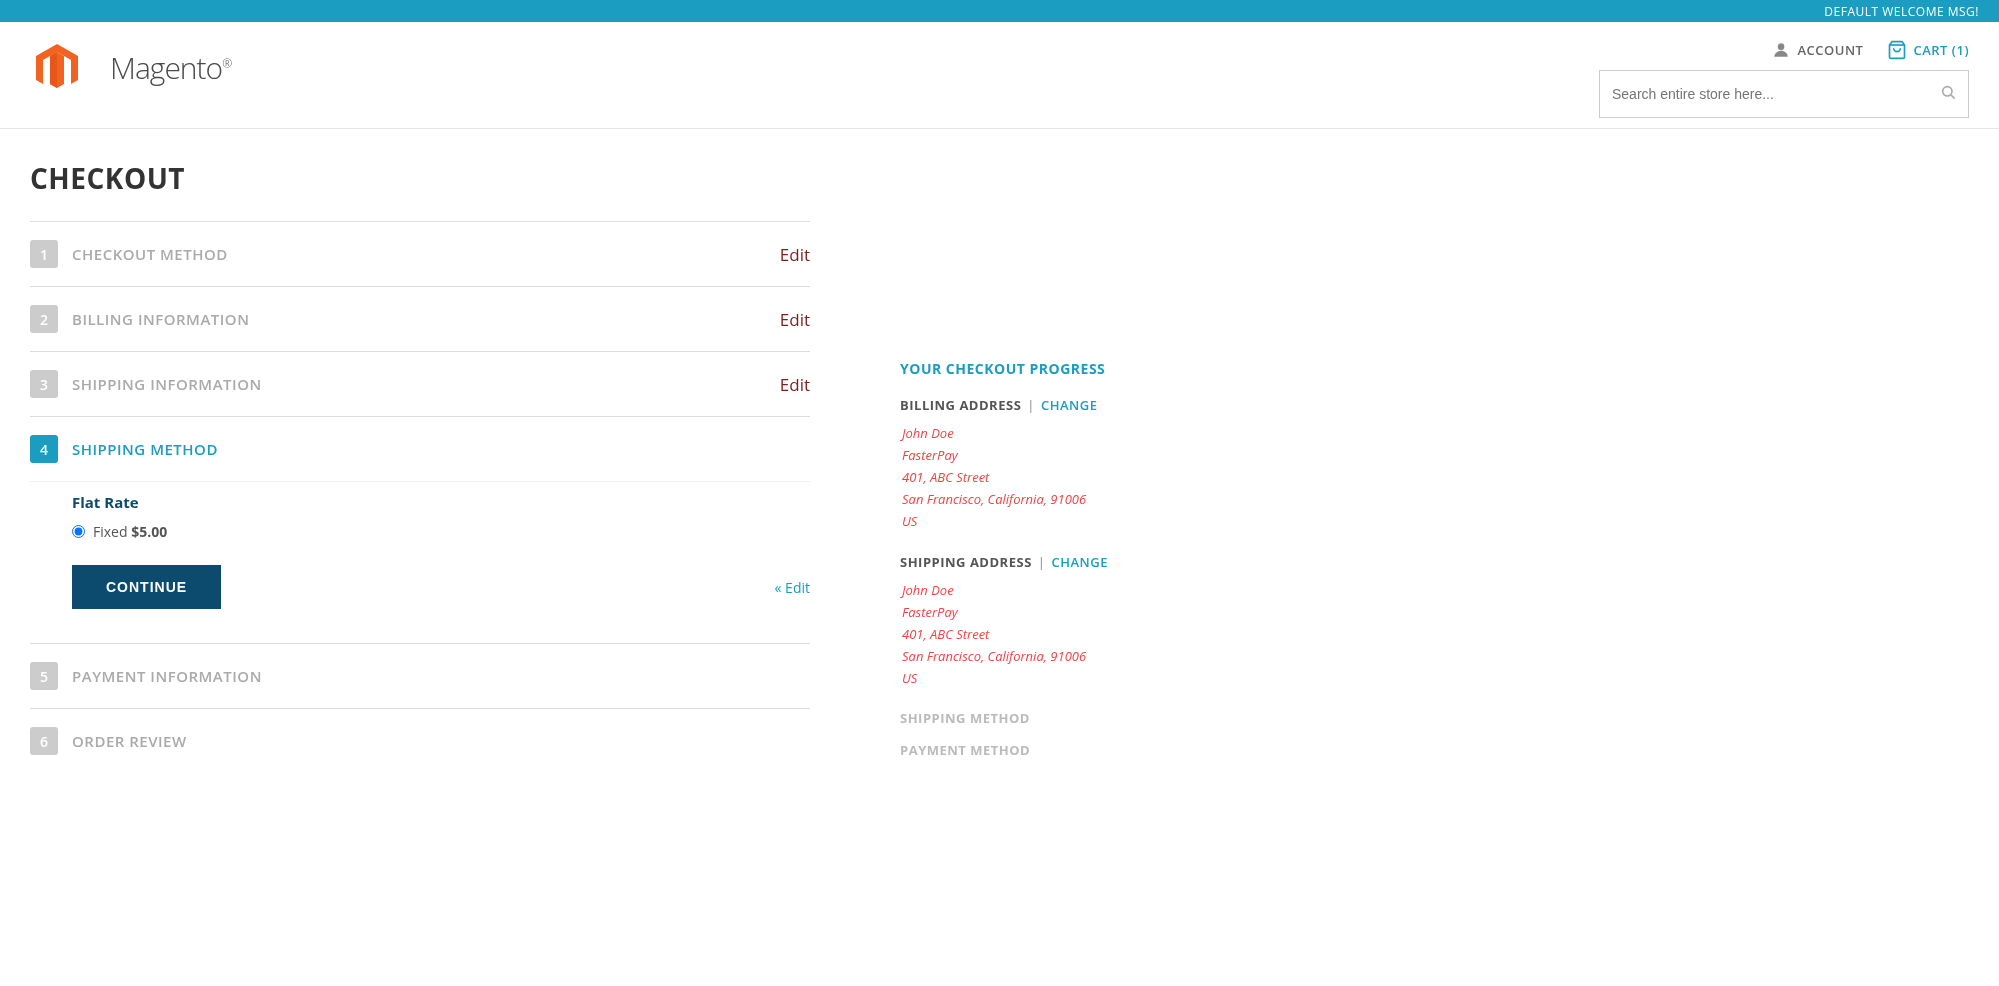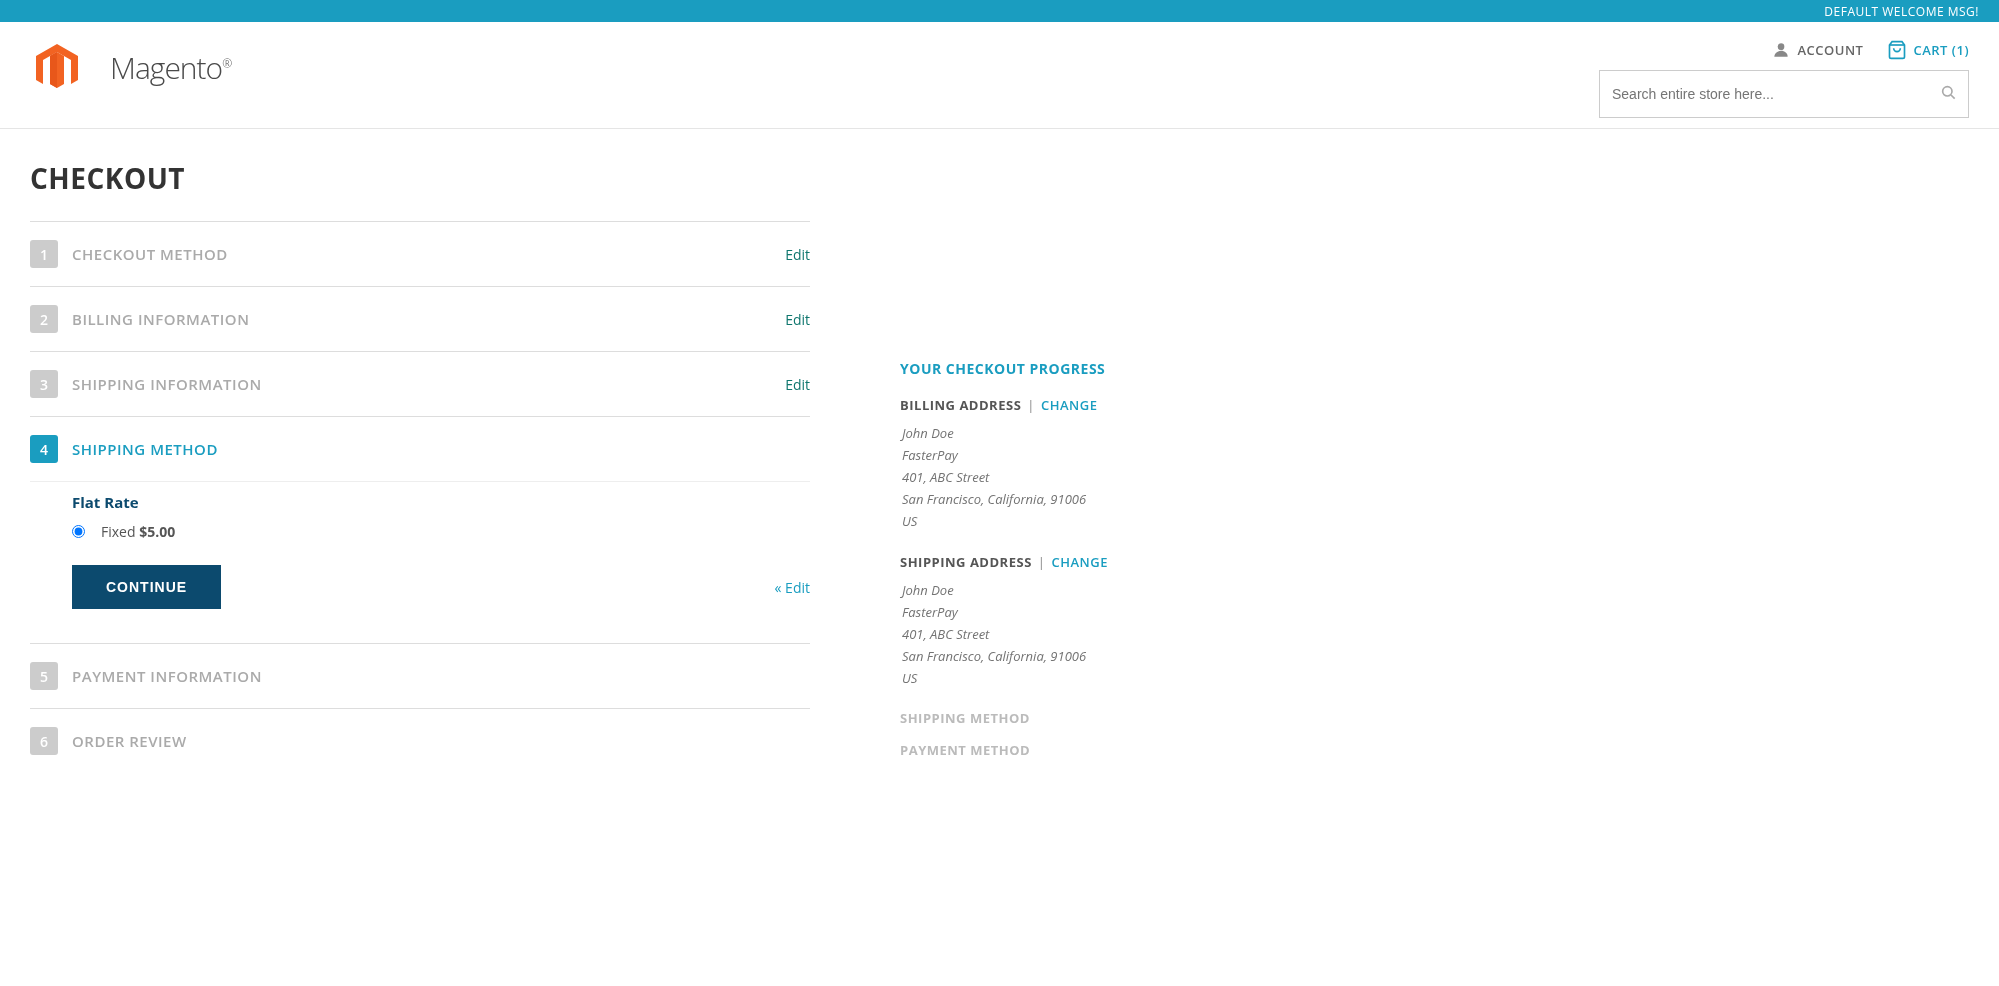--- a/index.html
+++ b/index.html
@@ -151,41 +151,41 @@
     .step-number.active { background: #1a9dc0; }
     .step-label {
       font-size: 15px;
       font-weight: 600;
       letter-spacing: 0.5px;
       text-transform: uppercase;
     }
     .step-label.inactive { color: #aaa; }
     .step-label.active { color: #1a9dc0; }
     .step-edit {
-      color: #0f766e;
-      font-size: 14px;
+      color: #7f1d1d;
+      font-size: 17px;
       cursor: pointer;
       text-decoration: none;
     }
 
     
     .step-content {
       padding: 10px 0 24px 42px;
       border-top: 1px solid #eee;
     }
     .flat-rate-title {
       font-size: 15px;
       font-weight: 700;
       color: #0c4a6e;
       margin-bottom: 10px;
     }
     .flat-rate-option {
       display: flex;
       align-items: center;
-      gap: 16px;
+      gap: 8px;
       margin-bottom: 24px;
     }
     .flat-rate-label {
       font-size: 14px;
       color: #555;
     }
     .flat-rate-price {
       font-weight: 700;
     }
 
@@ -247,21 +247,21 @@
       font-weight: 400;
     }
     .progress-section-title .change-link {
       color: #1a9dc0;
       cursor: pointer;
       font-weight: 600;
       font-size: 13px;
     }
     .address-detail {
       font-style: italic;
-      color: #737373;
+      color: #ef4444;
       font-size: 13px;
       line-height: 1.7;
       padding-left: 2px;
     }
     .progress-section-inactive {
       font-size: 13px;
       font-weight: 700;
       color: #bbb;
       letter-spacing: 0.5px;
       text-transform: uppercase;

